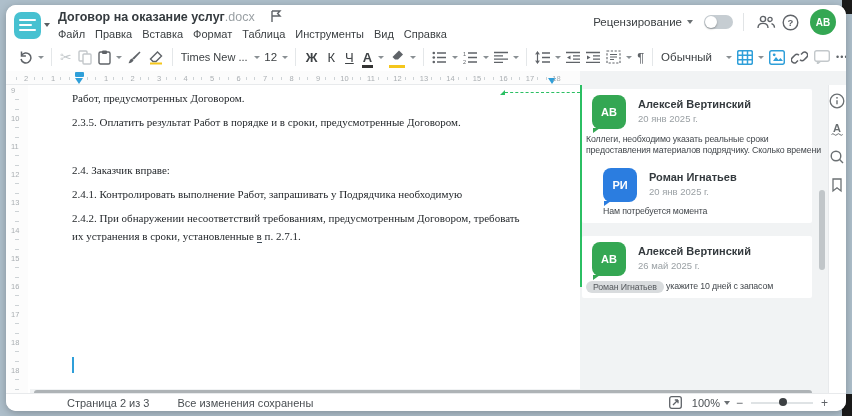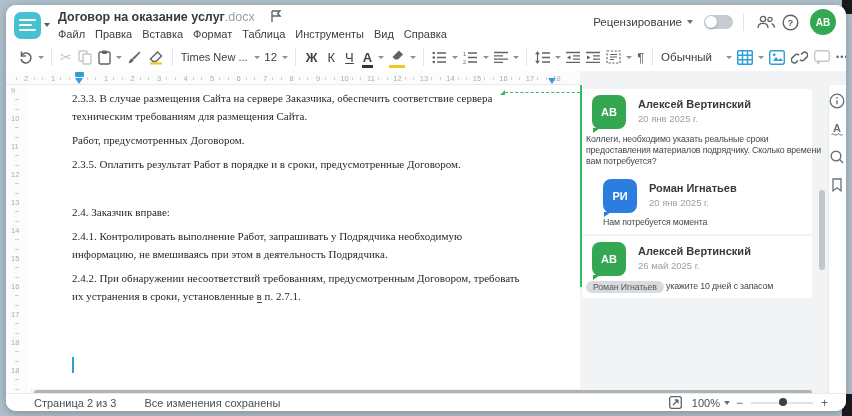--- a/index.html
+++ b/index.html
@@ -92,21 +92,21 @@
   
   .vscroll { position:absolute; left:812px; top:0; width:8px; height:100%; }
   .vscroll .thumb { position:absolute; left:1px; width:6px; top:105px; height:80px; background:#c1c6c9; border-radius:3px; }
   .sidebar { position:absolute; left:822px; top:0; width:18px; height:100%; background:#fff; border-left:1px solid #e8eaec; }
   .side-icons { position:absolute; left:821px; top:0; width:19px; }
   .side-btn { width:19px; height:18px; margin:0 0 10px 0; display:flex; align-items:center; justify-content:center; }
   .hscroll { position:absolute; left:24px; top:304px; width:786px; height:8px; background:#f1f3f4; }
   .hscroll .thumb { position:absolute; left:4px; top:1px; width:778px; height:6px; background:#aeb3b6; border-radius:3px; }
 
   
-  .statusbar { position:absolute; left:0; bottom:0; width:100%; height:18px; background:#fff; border-top:1px solid #e8eaec; display:flex; align-items:center; font-size:11px; color:#4a4f53; }
+  .statusbar { position:absolute; left:0; bottom:0; width:100%; height:18px; background:#fff; border-top:1px solid #e8eaec; display:flex; align-items:center; font-size:11px; color:#4a4f53;padding-left:33px; }
   .sb-left { margin-left:28px; display:flex; }
   .sb-page { margin-right:28px; }
   .sb-right { margin-left:auto; display:flex; align-items:center; margin-right:12px; }
   .zoom-val { font-size:11px; color:#4a4f53; margin:0 4px 0 8px; }
   .zoom-minus,.zoom-plus { font-size:12px; color:#5f6368; padding:0 6px; }
   .zoom-slider { width:62px; height:2px; background:#dfe3e5; position:relative; margin:0 2px; }
   .zoom-slider .dot { position:absolute; left:28px; top:-3.5px; width:8px; height:8px; border-radius:50%; background:#3c4043; }
 </style>
 </head>
 <body>
@@ -417,38 +417,33 @@
         <span class="vr-num" style="top: 281px;">18</span>
         <span class="vr-tick" style="top: 294.333px;"></span>
         <span class="vr-tick" style="top: 303.667px;"></span>
         <span class="vr-num" style="top: 309px;">20</span>
         <span class="vr-tick" style="top: 322.333px;"></span>
       </div>
 
     <div class="page">
       <div class="doc" id="docBody" style="padding-top:4px;">
           <div class="para">
-            <div class="dline"><span>2.3.3. В случае размещения Сайта на сервере Заказчика, обеспечить соответствие сервера</span></div>
-            <div class="dline"><span>техническим требованиям для размещения Сайта.</span></div>
-          </div>
-          <div class="para">
             <div class="dline"><span>Работ, предусмотренных Договором.</span></div>
           </div>
           <div class="para">
             <div class="dline"><span>2.3.5. Оплатить результат Работ в порядке и в сроки, предусмотренные Договором.</span></div>
           </div>
           <div class="para">
             <div class="dline"><span></span></div>
           </div>
           <div class="para">
             <div class="dline"><span>2.4. Заказчик вправе:</span></div>
           </div>
           <div class="para">
             <div class="dline"><span>2.4.1. Контролировать выполнение Работ, запрашивать у Подрядчика необходимую</span></div>
-            <div class="dline"><span>информацию, не вмешиваясь при этом в деятельность Подрядчика.</span></div>
           </div>
           <div class="para">
             <div class="dline"><span>2.4.2. При обнаружении несоответствий требованиям, предусмотренным Договором, требовать</span></div>
             <div class="dline"><span>их устранения в сроки, установленные </span><span class="useg">в</span><span> п. 2.7.1.</span></div>
           </div>
         </div>
       <div class="anchor-tri" style="left:472px; top:5px;"></div>
       <div class="anchor-dash" style="left:477px; right:0;"></div>
       <div class="caret-cursor" style="left:44px; top:272px; height:16px;"></div>
     </div>
@@ -457,21 +452,21 @@
 
     <div class="comments" id="commentsPanel">
         <div class="card" style="top: 4px;">
     <div class="c-head">
       <div class="c-avatar" style="background:#34a753;border-top-color:#34a753;">АВ</div>
       <div class="c-meta">
         <div class="c-name">Алексей Вертинский</div>
         <div class="c-date">20 янв 2025 г.</div>
       </div>
     </div>
-    <div class="c-body"><div>Коллеги, необходимо указать реальные сроки</div><div>предоставления материалов подрядчику. Сколько времени</div><div>вам потребуется?</div></div>
+    <div class="c-body"><div>Коллеги, необходимо указать реальные сроки</div><div>предоставления материалов подрядчику. Сколько времени</div></div>
     <div class="c-reply">
       <div class="c-head">
         <div class="c-avatar" style="background:#2b7de0;border-top-color:#2b7de0;">РИ</div>
         <div class="c-meta">
           <div class="c-name">Роман Игнатьев</div>
           <div class="c-date">20 янв 2025 г.</div>
         </div>
       </div>
       <div class="c-body"><div>Нам потребуется момента</div></div>
     </div>

